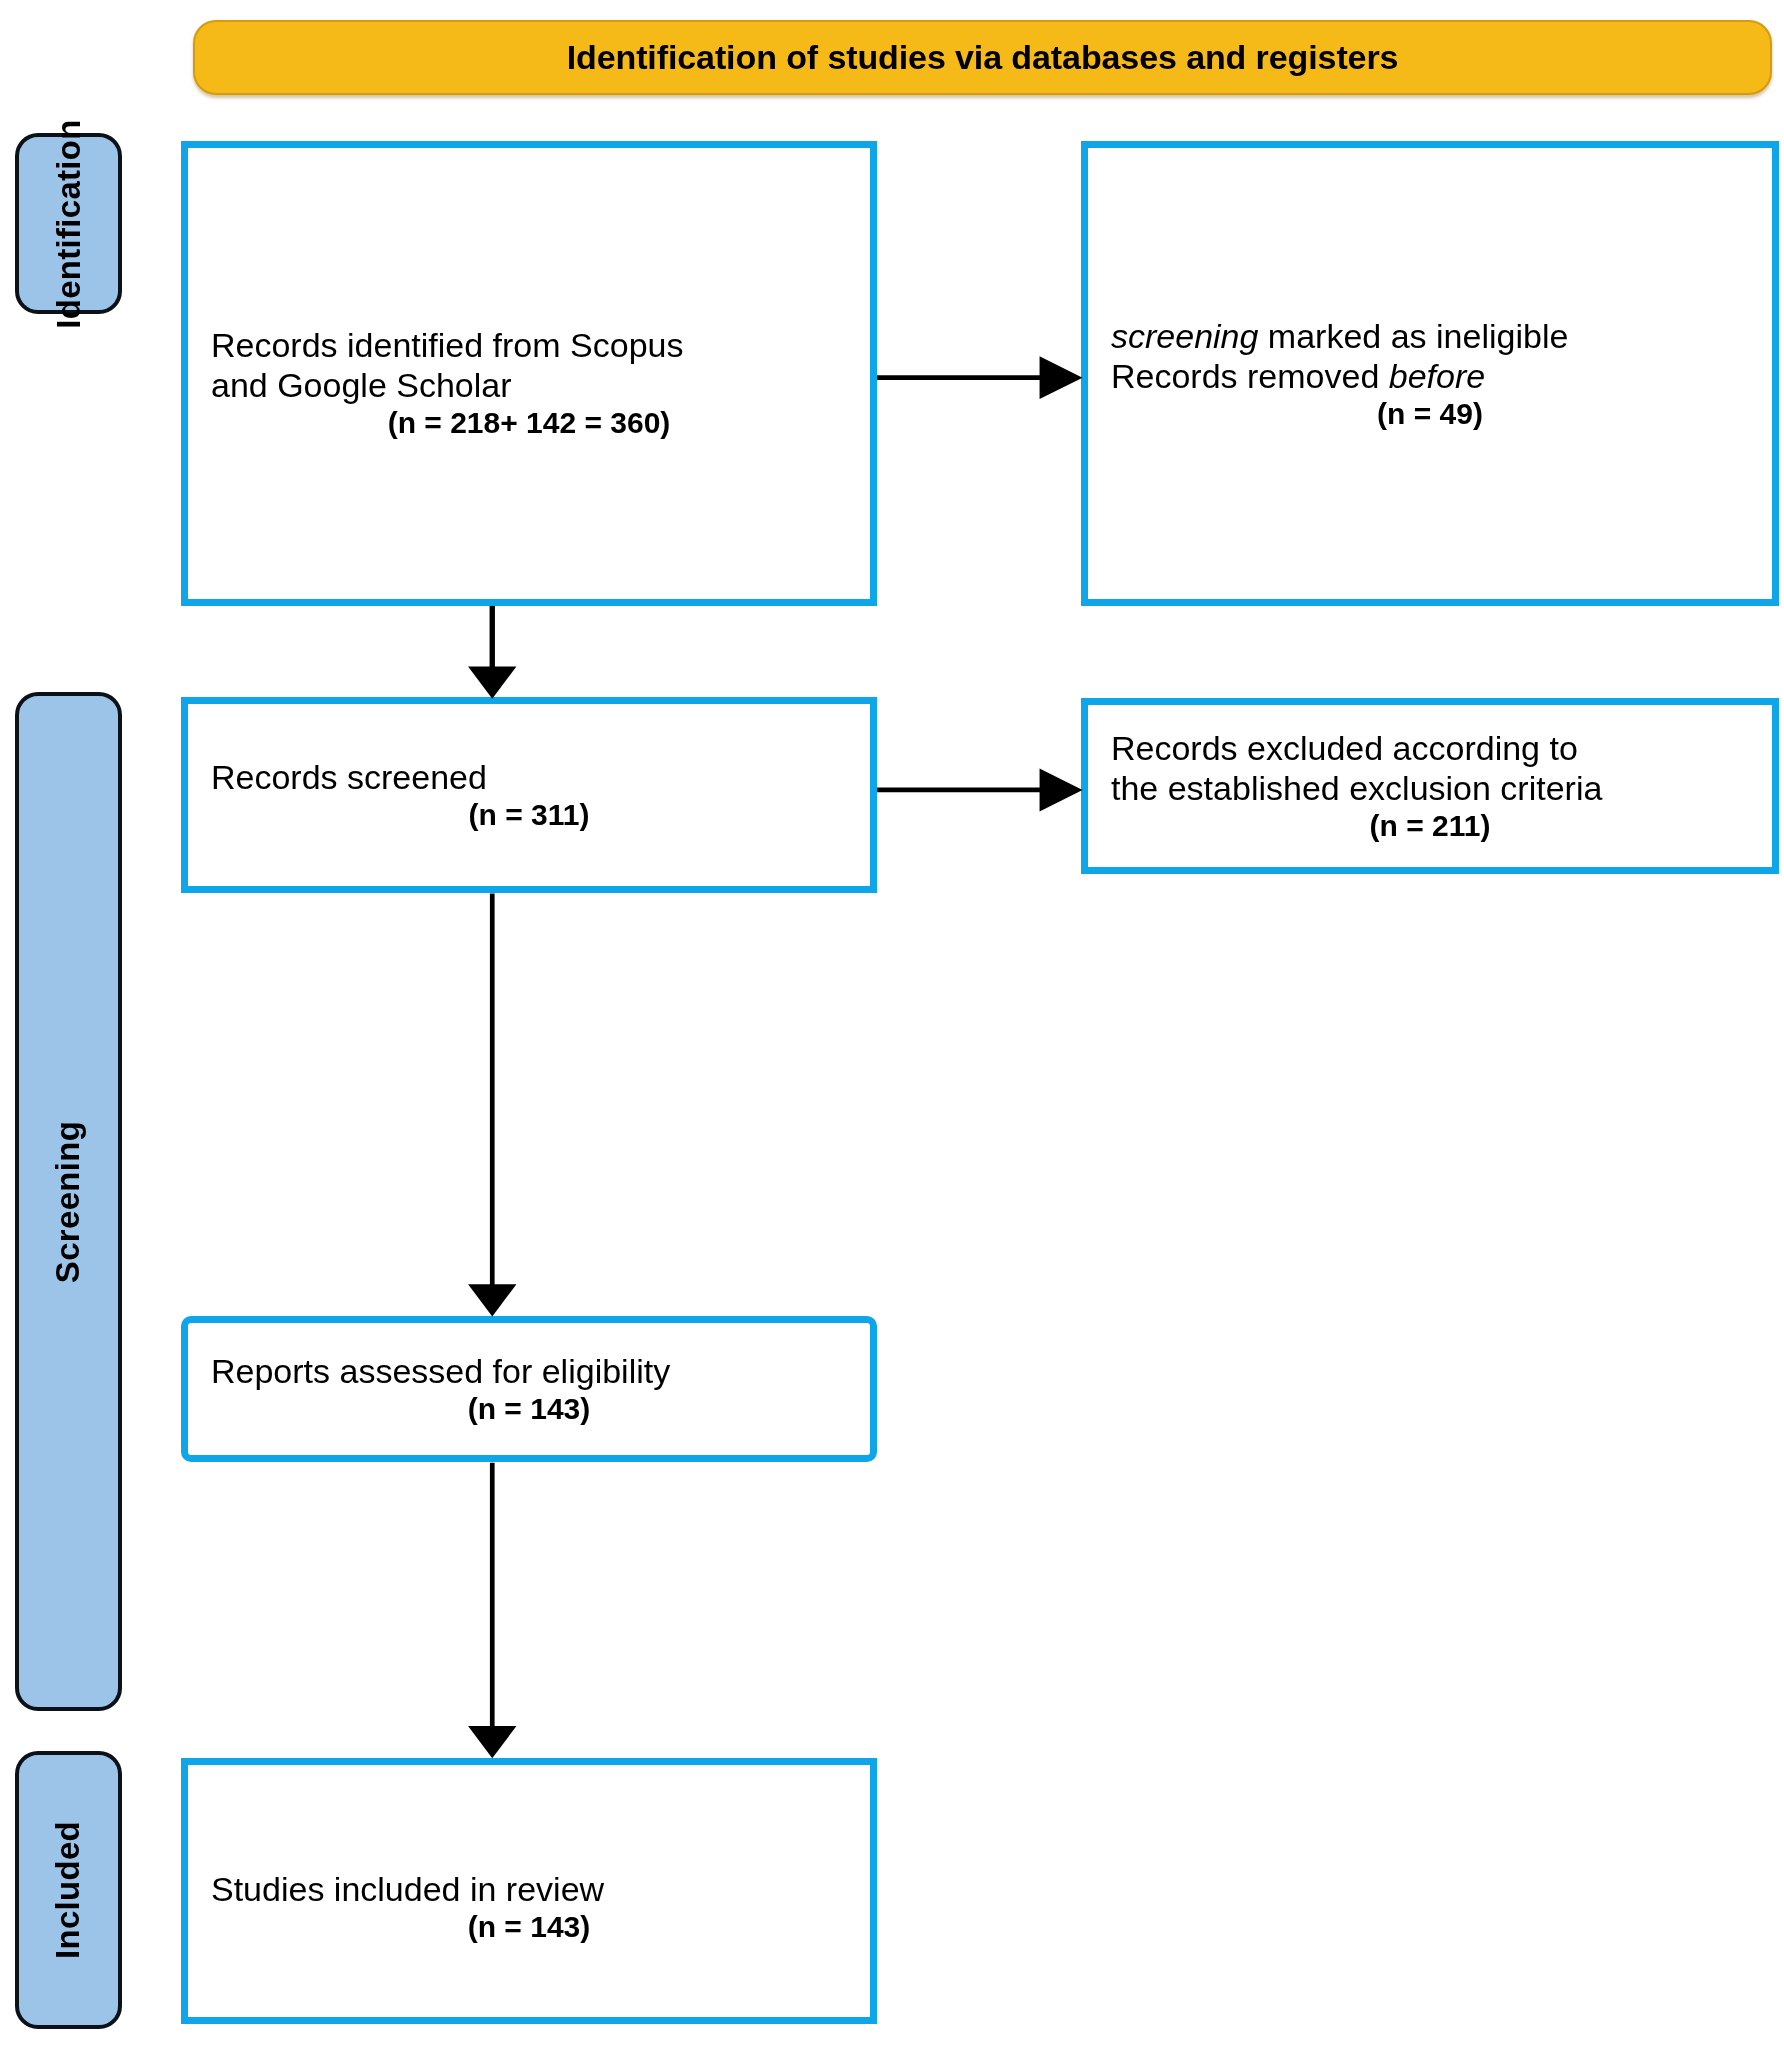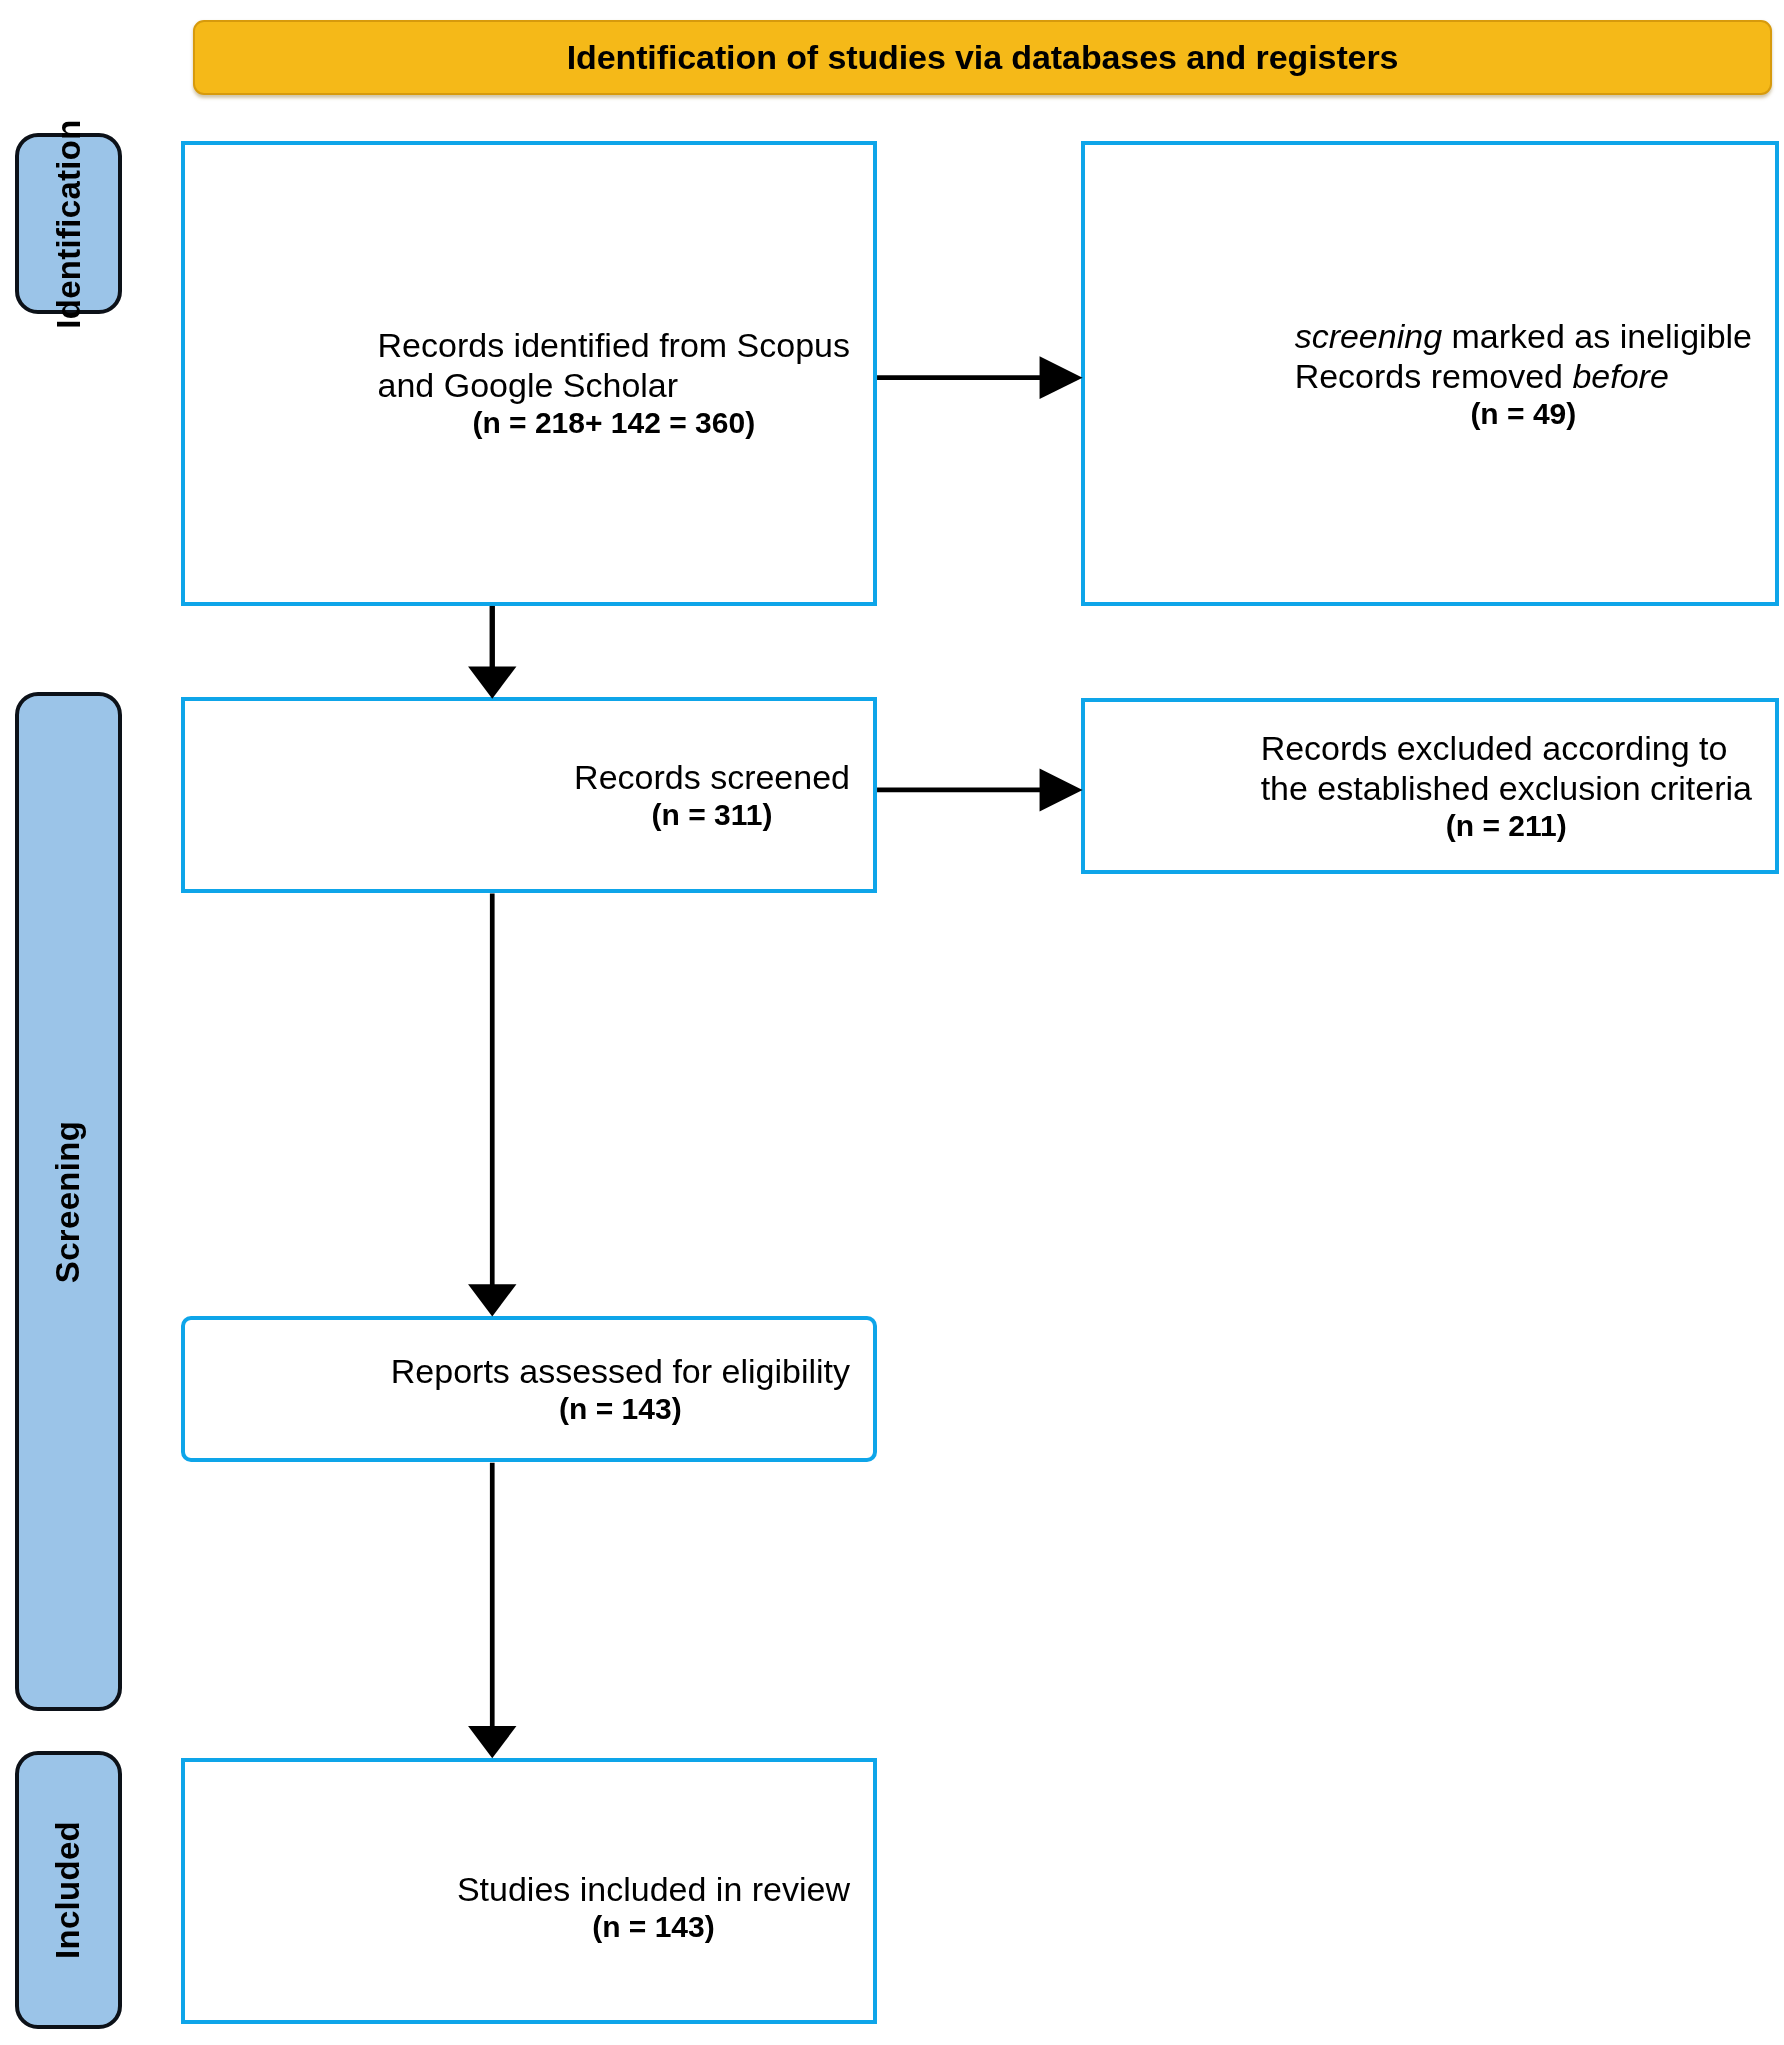--- a/index.html
+++ b/index.html
@@ -19,21 +19,21 @@
 
   
   .banner {
     position: absolute;
     left: 193px;
     top: 20px;
     width: 1579px;
     height: 75px;
     background: #F5B918;
     border: 2px solid #D79A0C;
-    border-radius: 11px;
+    border-radius: 23px;
     box-shadow: 0 2.7px 3.4px rgba(120,90,10,0.35);
     display: flex;
     align-items: center;
     justify-content: center;
     box-sizing: border-box;
   }
   .banner-text {
     font-size: 34px;
     font-weight: bold;
     color: #000000;
@@ -64,27 +64,26 @@
     letter-spacing: 0.3px;
   }
   #phase-identification { top: 133px;  height: 181px; }
   #phase-screening      { top: 692px; height: 1019px; }
   #phase-included       { top: 1751px; height: 278px; }
 
   
   .box {
     position: absolute;
     background: #ffffff;
-    border: 4px solid #0ea5e9;
+    border: 7px solid #0ea5e9;
     box-sizing: border-box;
     display: flex;
     flex-direction: column;
     justify-content: center;
     padding: 16px 23px;
-    align-items: flex-end;
   }
   .box-line {
     font-size: 34px;
     line-height: 1.18;
     color: #000000;
     text-align: left;
   }
   .box-count {
     font-size: 30px;
     line-height: 1.18;

